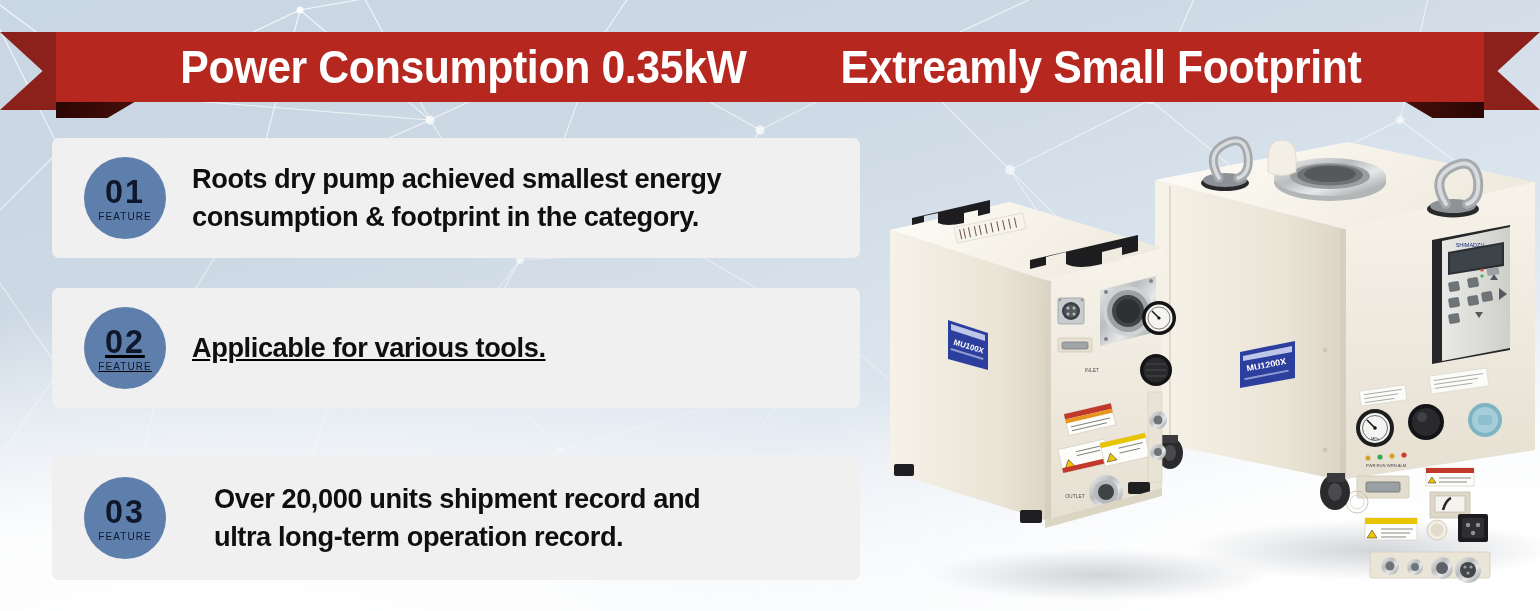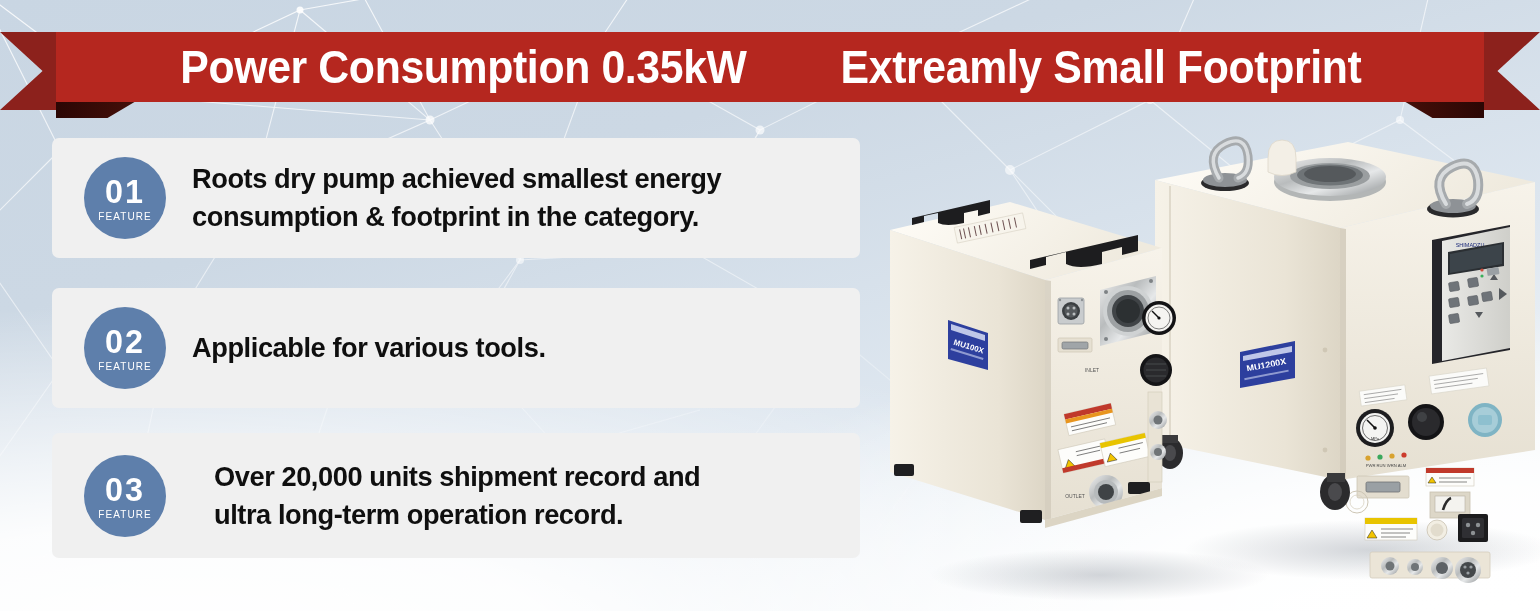--- a/index.html
+++ b/index.html
@@ -39,27 +39,27 @@
      white-space:nowrap;line-height:1;font-stretch:condensed;
      transform:scaleX(0.93);transform-origin:center;
   }
 
   
   .card{
     position:absolute;left:52px;width:808px;background:#f0f0f0;border-radius:7px;
     display:flex;align-items:center;padding-left:32px;gap:26px;
   }
   #card-0{top:138px;height:120px;}
-  #card-1{top:288px;height:120px;}
-  #card-2{top:433px;height:125px;gap:48px;}
+  #card-1{top:288px;height:120px;text-decoration:underline;}
+  #card-2{top:455px;height:125px;gap:48px;}
 
   .badge{
     flex:0 0 auto;width:82px;height:82px;border-radius:50%;background:#5e7fab;
     display:flex;flex-direction:column;align-items:center;justify-content:center;
-    color:#ffffff;line-height:1;
+    color:#0f172a;line-height:1;
   }
   .badge-num{font-size:34px;font-weight:700;letter-spacing:2px;transform:scaleX(0.95);}
   .badge-lbl{font-size:10px;font-weight:400;letter-spacing:1.1px;margin-top:4px;}
 
   .card-text{
     font-size:28.5px;font-weight:700;color:#0f0f0f;line-height:1.33;
     letter-spacing:-0.45px;transform:scaleX(0.955);transform-origin:left center;
   }
 
   

